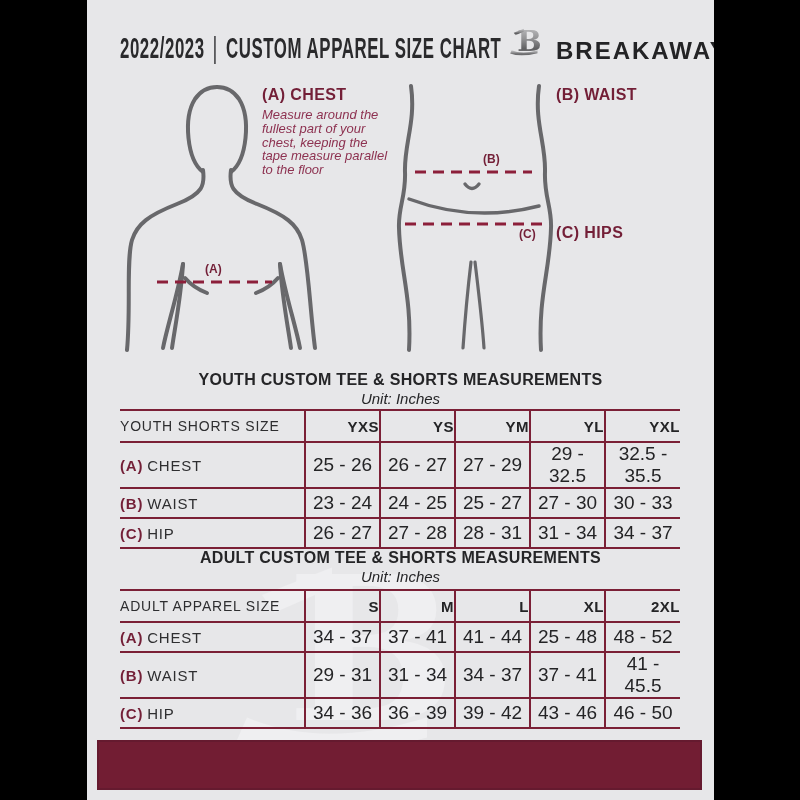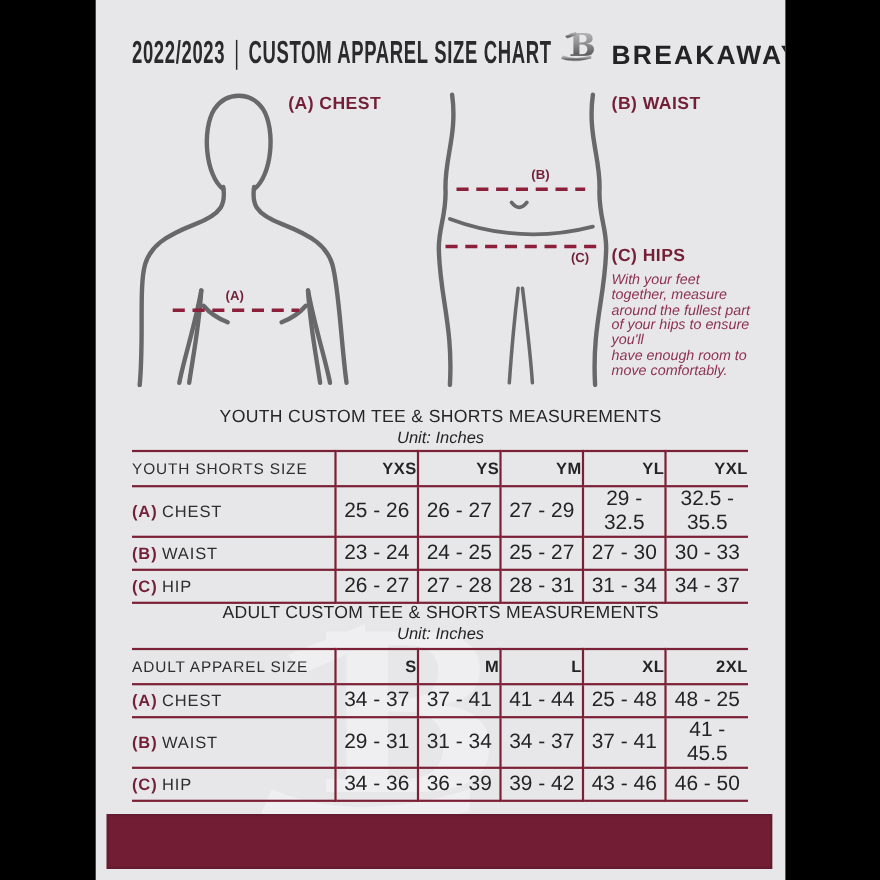--- a/index.html
+++ b/index.html
@@ -19,21 +19,21 @@
   
   .mh{position:absolute;font-size:16px;font-weight:bold;color:#731f37;letter-spacing:.4px;z-index:2;}
   .mb{position:absolute;font-size:13px;line-height:13.8px;font-style:italic;color:#8d3150;
       white-space:pre-line;z-index:2;}
   .marker{position:absolute;font-size:12px;font-weight:bold;color:#731f37;z-index:3;}
 
   .fig{position:absolute;z-index:1;}
 
   
   .sec-title{position:absolute;left:0;width:627px;text-align:center;font-size:16px;
-             font-weight:normal;color:#252527;letter-spacing:.3px;z-index:2;}
+             font-weight:bold;color:#252527;letter-spacing:.3px;z-index:2;}
   .sec-unit{position:absolute;left:0;width:627px;text-align:center;font-size:15px;
             font-style:italic;color:#252527;z-index:2;}
 
   
   table.tbl{position:absolute;left:33px;width:560px;border-collapse:collapse;
             table-layout:fixed;z-index:2;}
   .tbl th,.tbl td{border:2px solid #7b2036;padding:0;background:transparent;}
   .tbl tr > *:first-child{border-left:none;}
   .tbl tr > *:last-child{border-right:none;}
   .tbl th{height:30px;}
@@ -107,31 +107,29 @@
       </g>
       <path d="M 20 90 L 137 90" stroke="#8c1f3a" stroke-width="3.2" stroke-dasharray="11 7" fill="none"></path>
       <path d="M 10 142 L 148 142" stroke="#8c1f3a" stroke-width="3.2" stroke-dasharray="11 7" fill="none"></path>
     </svg>
 
     <span class="marker" style="left:118px;top:262px">(A)</span>
     <span class="marker" style="left:396px;top:152px">(B)</span>
     <span class="marker" style="left:432px;top:227px">(C)</span>
 
     <div class="mh" style="left:175px;top:86px">(A) CHEST</div>
+    <div class="mb" style="left:175px;top:108px;width:145px">Measure around the
+fullest part of your
+chest, keeping the
+tape measure parallel
+to the floor</div>
 
     <div class="mh" style="left:469px;top:86px">(B) WAIST</div>
 
     <div class="mh" style="left:469px;top:224px">(C) HIPS</div>
-    <div class="mb" style="left:469px;top:247px;width:165px">With your feet
-together, measure
-around the fullest part
-of your hips to ensure
-you'll
-have enough room to
-move comfortably.</div>
 
     <div class="sec-title" style="top:371px">YOUTH CUSTOM TEE &amp; SHORTS MEASUREMENTS</div>
     <div class="sec-unit" style="top:390px">Unit: Inches</div>
 
     <table class="tbl" style="top:409px">
       <colgroup>
           <col style="width:185px">
           <col style="width:75px">
           <col style="width:75px">
           <col style="width:75px">
@@ -198,21 +196,21 @@
           <th class="size-head">2XL</th>
         </tr>
       </thead>
       <tbody>
         <tr>
           <td class="row-lbl"><span class="pfx">(A)</span><span>CHEST</span></td>
           <td class="val">34 - 37</td>
           <td class="val">37 - 41</td>
           <td class="val">41 - 44</td>
           <td class="val">25 - 48</td>
-          <td class="val">48 - 25</td>
+          <td class="val">48 - 52</td>
         </tr>
         <tr>
           <td class="row-lbl"><span class="pfx">(B)</span><span>WAIST</span></td>
           <td class="val">29 - 31</td>
           <td class="val">31 - 34</td>
           <td class="val">34 - 37</td>
           <td class="val">37 - 41</td>
           <td class="val">41 - 45.5</td>
         </tr>
         <tr>

